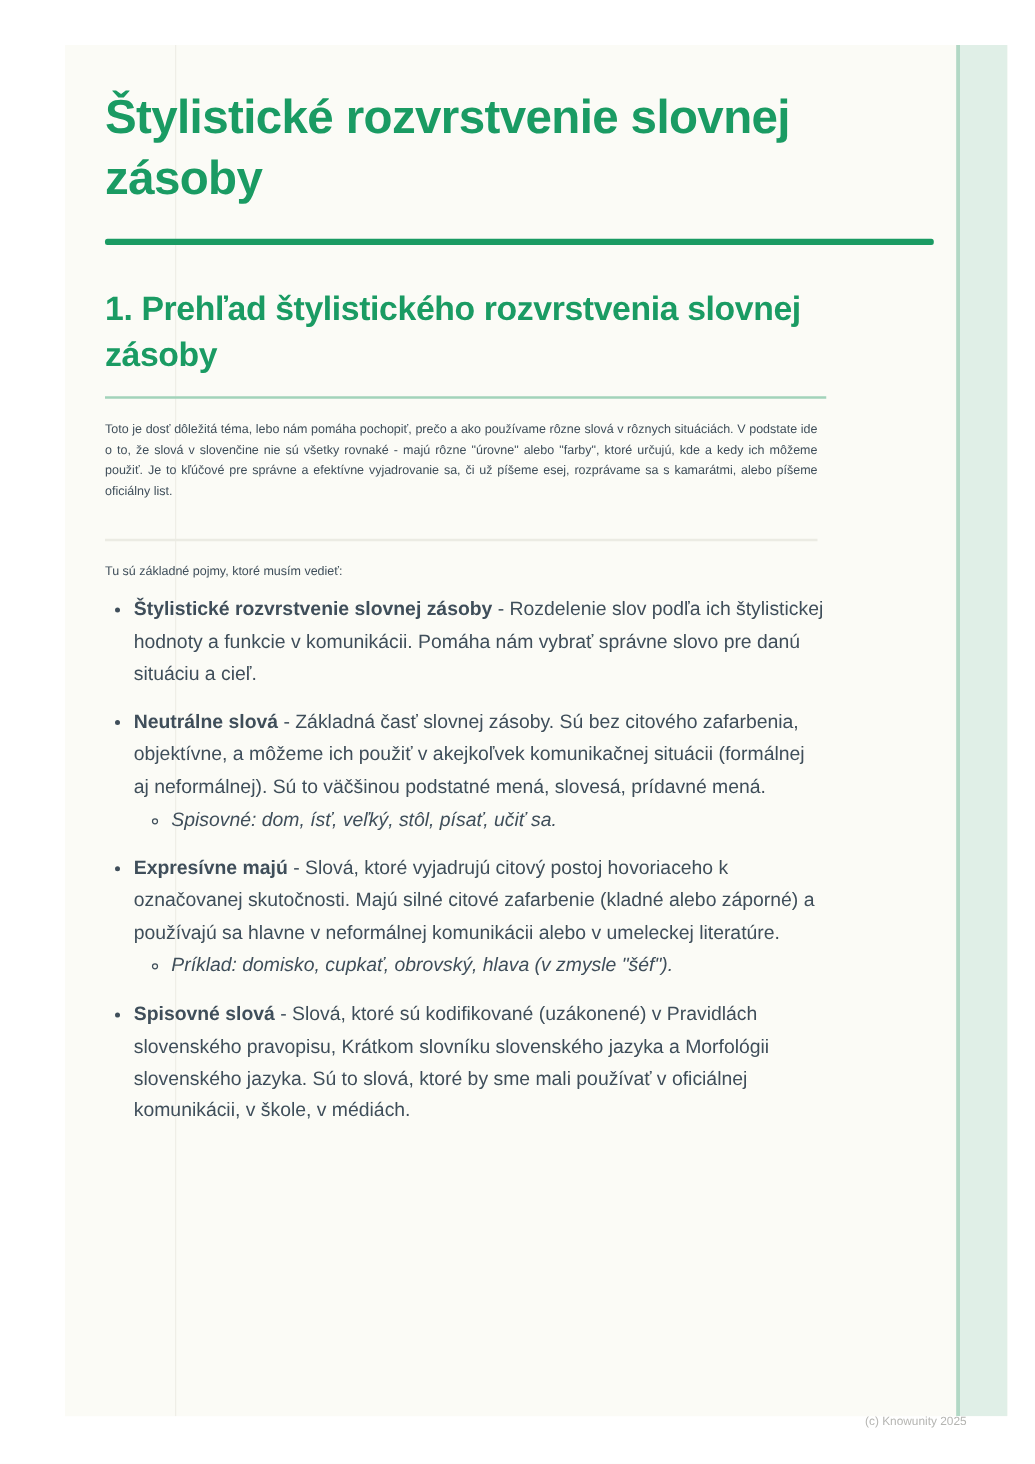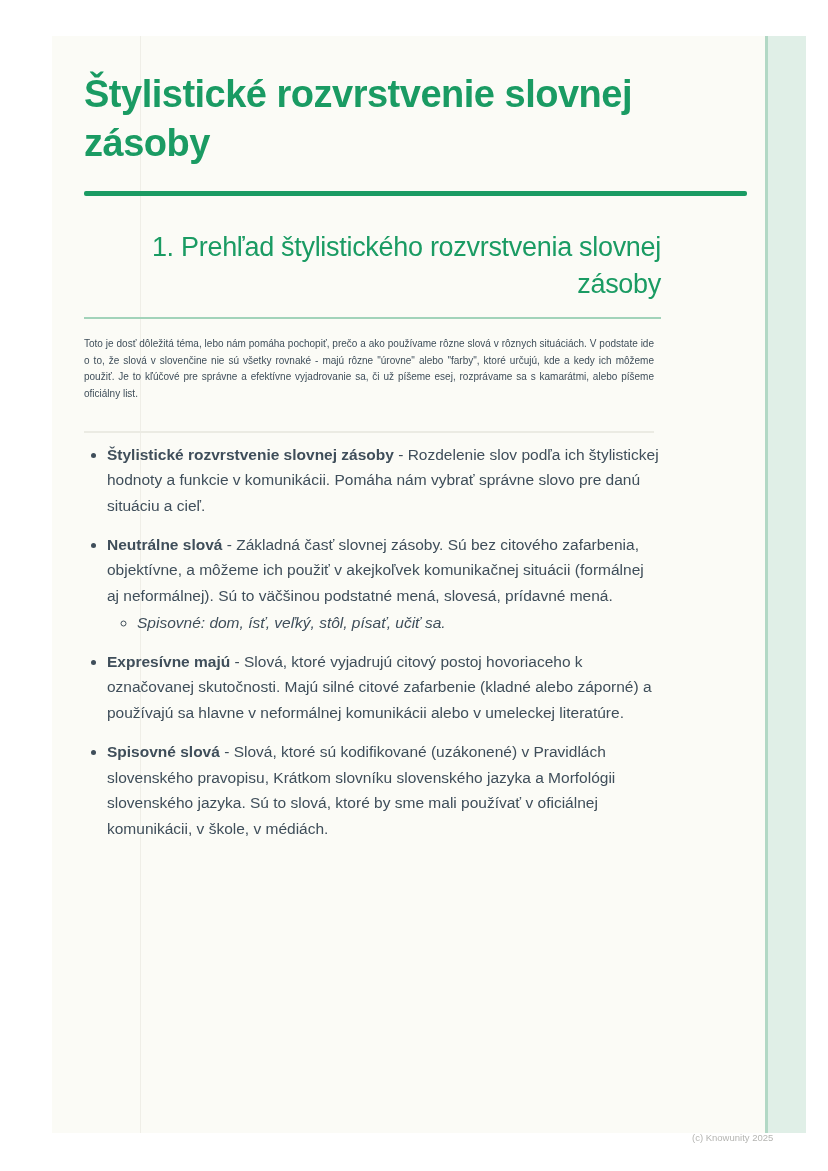--- a/index.html
+++ b/index.html
@@ -57,27 +57,26 @@
     width:663px;
     height:5px;
     background:var(--accent);
     border-radius:2px;
     margin-top:24px;
   }
   h2{
     color:var(--accent);
     font-size:27px;
     line-height:1.37;
-    font-weight:400;
+    font-weight:700;
     width:577px;
     margin-top:33px;
     padding-bottom:14px;
     border-bottom:2px solid var(--underline);
     letter-spacing:-0.3px;
-    text-align:right;
   }
   .body-text{
     width:570px;
     font-size:10px;
     line-height:1.66;
     margin-top:17px;
   }
   .justify{text-align:justify;}
   .divider{
     border:none;
@@ -127,38 +126,42 @@
     <div class="title-rule"></div>
 
     <section>
       <h2>1. Prehľad štylistického rozvrstvenia slovnej zásoby</h2>
       <p class="body-text justify">Toto je dosť dôležitá téma, lebo nám pomáha pochopiť, prečo a ako používame rôzne slová v rôznych situáciách. V podstate ide o to, že slová v slovenčine nie sú všetky rovnaké - majú rôzne "úrovne" alebo "farby", ktoré určujú, kde a kedy ich môžeme použiť. Je to kľúčové pre správne a efektívne vyjadrovanie sa, či už píšeme esej, rozprávame sa s kamarátmi, alebo píšeme oficiálny list.</p>
     </section>
 
     <hr class="divider">
 
     <section>
+      <p class="body-text">Tu sú základné pojmy, ktoré musím vedieť:</p>
 
       <ul class="terms">
         <li>
           <span class="term">Štylistické rozvrstvenie slovnej zásoby</span>
           <span>- Rozdelenie slov podľa ich štylistickej hodnoty a funkcie v komunikácii. Pomáha nám vybrať správne slovo pre danú situáciu a cieľ.</span>
         </li>
 
         <li>
           <span class="term">Neutrálne slová</span>
           <span>- Základná časť slovnej zásoby. Sú bez citového zafarbenia, objektívne, a môžeme ich použiť v akejkoľvek komunikačnej situácii (formálnej aj neformálnej). Sú to väčšinou podstatné mená, slovesá, prídavné mená.</span>
           <ul class="example">
             <li>Spisovné: dom, ísť, veľký, stôl, písať, učiť sa.</li>
           </ul>
         </li>
 
         <li>
           <span class="term">Expresívne majú</span>
           <span>- Slová, ktoré vyjadrujú citový postoj hovoriaceho k označovanej skutočnosti. Majú silné citové zafarbenie (kladné alebo záporné) a používajú sa hlavne v neformálnej komunikácii alebo v umeleckej literatúre.</span>
+          <ul class="example">
+            <li>Príklad: domisko, cupkať, obrovský, hlava (v zmysle "šéf").</li>
+          </ul>
         </li>
 
         <li>
           <span class="term">Spisovné slová</span>
           <span>- Slová, ktoré sú kodifikované (uzákonené) v Pravidlách slovenského pravopisu, Krátkom slovníku slovenského jazyka a Morfológii slovenského jazyka. Sú to slová, ktoré by sme mali používať v oficiálnej komunikácii, v škole, v médiách.</span>
         </li>
       </ul>
     </section>
   </div>
 </div>

